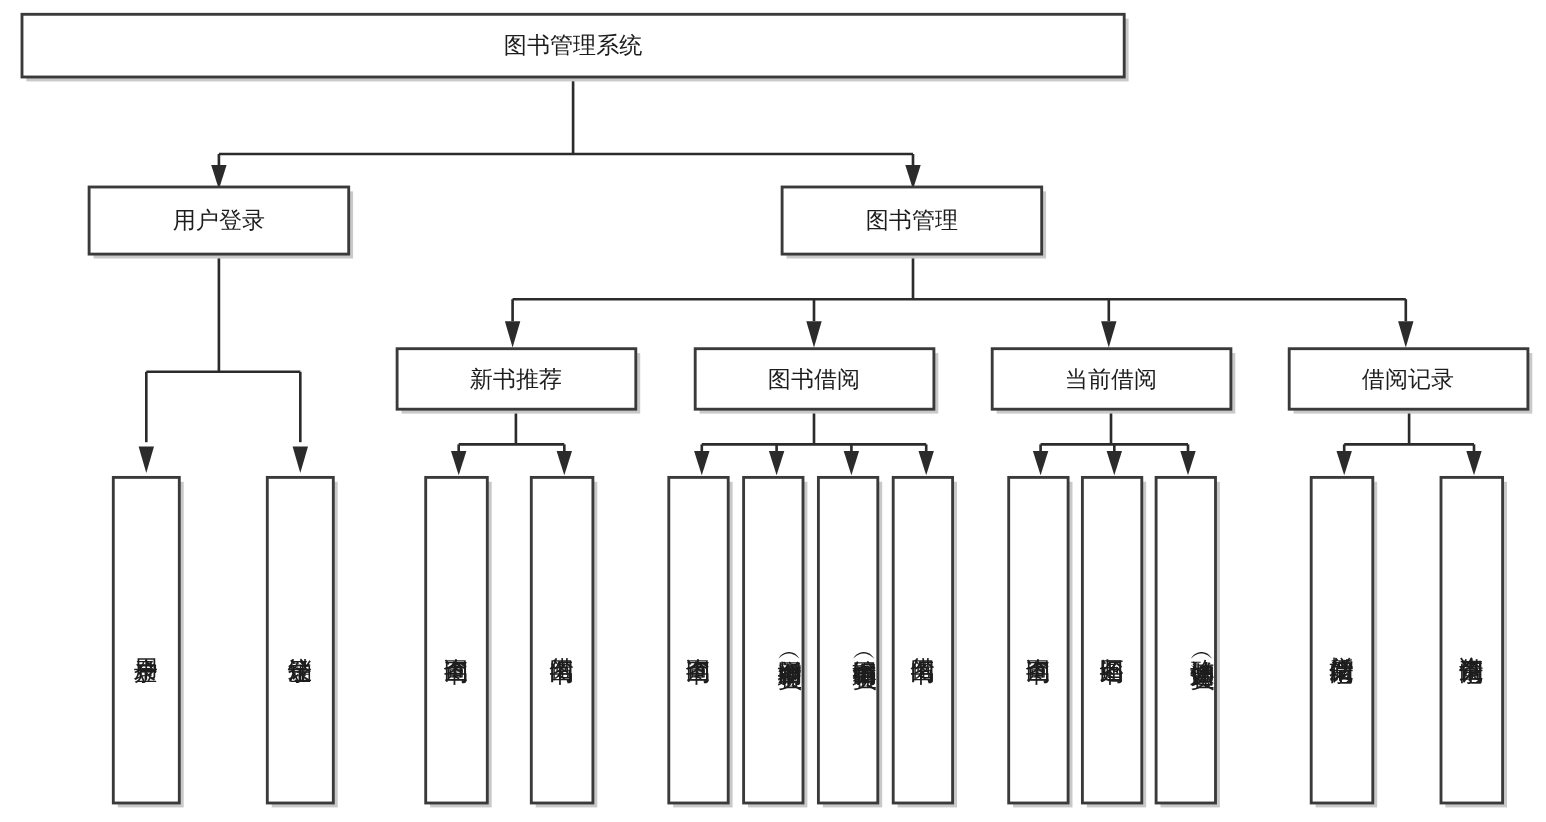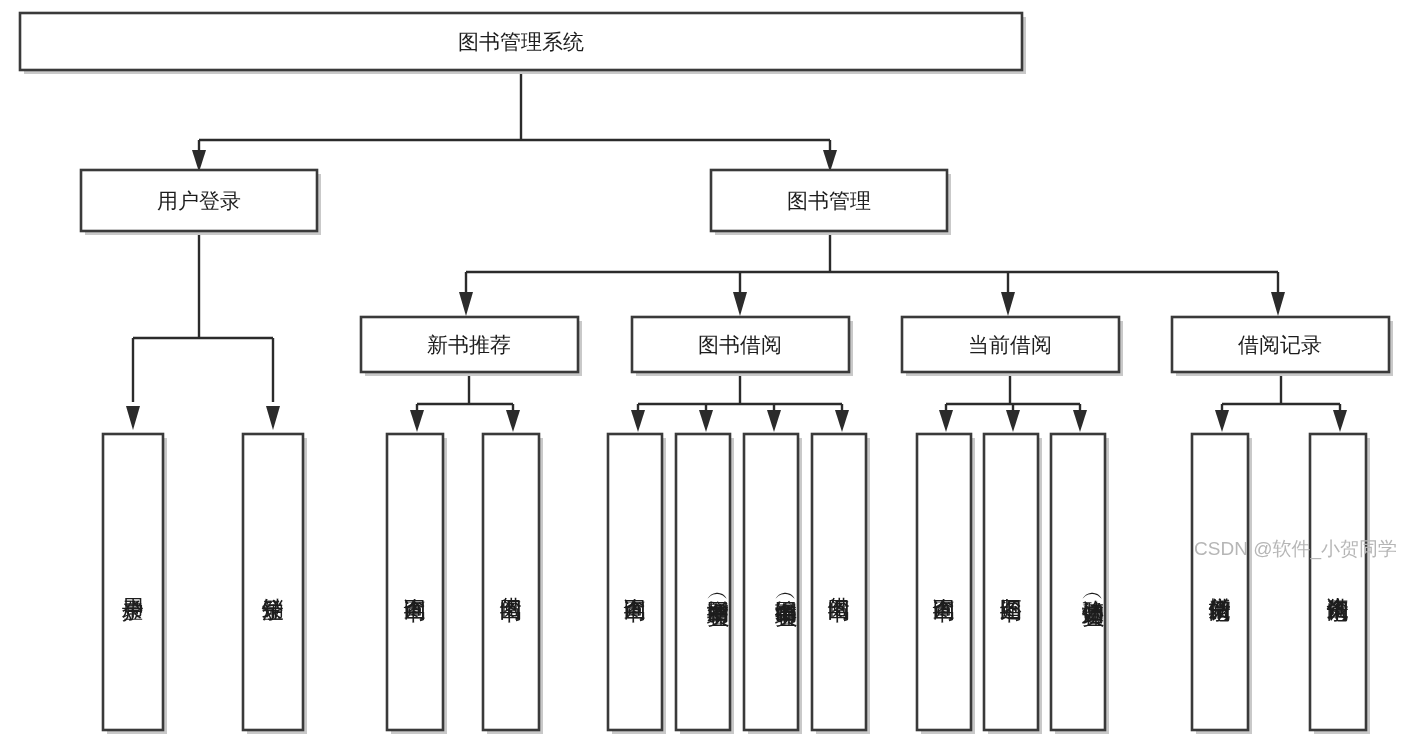--- a/index.html
+++ b/index.html
@@ -229,14 +229,13 @@
   <div class="vlabel-wrap" style="left:744px; top:442px; width:54px; height:288px;">编辑图书（管理员）</div>
   <div class="vlabel-wrap centered" style="left:812px; top:434px; width:54px; height:296px;">借阅图书</div>
 
   <div class="vlabel-wrap centered" style="left:917px; top:434px; width:54px; height:296px;">查询图书</div>
   <div class="vlabel-wrap centered" style="left:984px; top:434px; width:54px; height:296px;">归还图书</div>
   <div class="vlabel-wrap" style="left:1051px; top:442px; width:54px; height:288px;">确认归还（管理员）</div>
 
   <div class="vlabel-wrap centered" style="left:1192px; top:434px; width:56px; height:296px;">新增借阅记录</div>
   <div class="vlabel-wrap centered" style="left:1310px; top:434px; width:56px; height:296px;">查询借阅记录</div>
 
-  <div class="watermark">CSDN @软件_小贺同学</div>
 </div>
 
 </body></html>

